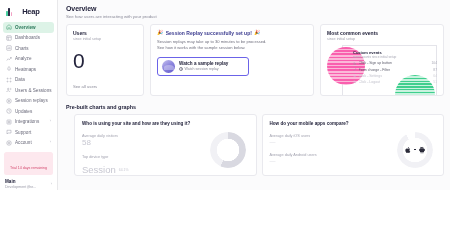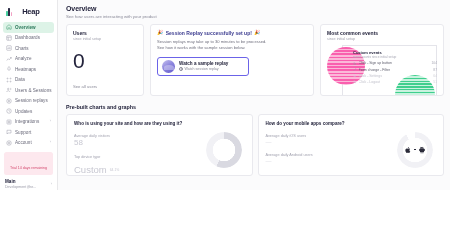--- a/index.html
+++ b/index.html
@@ -166,21 +166,21 @@
   }
   .el-row.dim { color: #c2c2cc; }
   .el-icon { width: 3.6px; height: 3.6px; flex: 0 0 3.6px; color: #9a9aa8; }
   .el-row.dim .el-icon { color: #d0d0d8; }
   .el-name { white-space: nowrap; overflow: hidden; }
   .el-count { margin-left: auto; font-size: 3.3px; color: #a9a9b6; }
   .el-row.dim .el-count { color: #d0d0d8; }
 
   
   .section-title { font-size: 5.4px; font-weight: 700; color: #23233c; margin-top: 8px; }
-  .row-charts { display: flex; gap: 5px; margin-top: 4px; height: 62px; }
+  .row-charts { display: flex; gap: 5px; margin-top: 4px; height: 62px; margin-left: 8px; }
   .chart-card {
     flex: 1 1 0;
     background: #ffffff; border: 1px solid #e9e9ee; border-radius: 3px;
     padding: 6px 7px; position: relative; overflow: hidden;
   }
   .chart-card-title { font-size: 4.6px; font-weight: 700; color: #23233c; }
   .metric { margin-top: 8px; }
   .metric-label { font-size: 3.8px; color: #a3a3b0; }
   .metric-value { font-size: 8px; color: #c8c8d2; margin-top: 1px; line-height: 1; }
   .metric-value.big { font-size: 9.5px; }
@@ -414,21 +414,21 @@
 
       <section class="chart-card">
         <div class="chart-card-title">Who is using your site and how are they using it?</div>
         <div class="metric">
           <div class="metric-label">Average daily visitors</div>
           <div class="metric-value">58</div>
         </div>
         <div class="metric">
           <div class="metric-label">Top device type</div>
           <div>
-            <span class="metric-value big">Custom</span><span class="metric-pct">64.1%</span>
+            <span class="metric-value big">Session</span><span class="metric-pct">64.1%</span>
           </div>
         </div>
         <div class="donut donut-visitors"></div>
       </section>
 
       <section class="chart-card">
         <div class="chart-card-title">How do your mobile apps compare?</div>
         <div class="metric">
           <div class="metric-label">Average daily iOS users</div>
           <div class="metric-dash">—</div>

